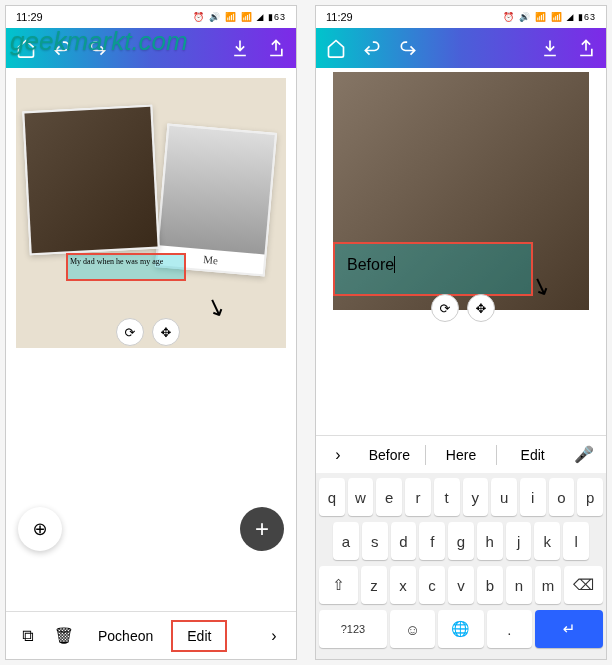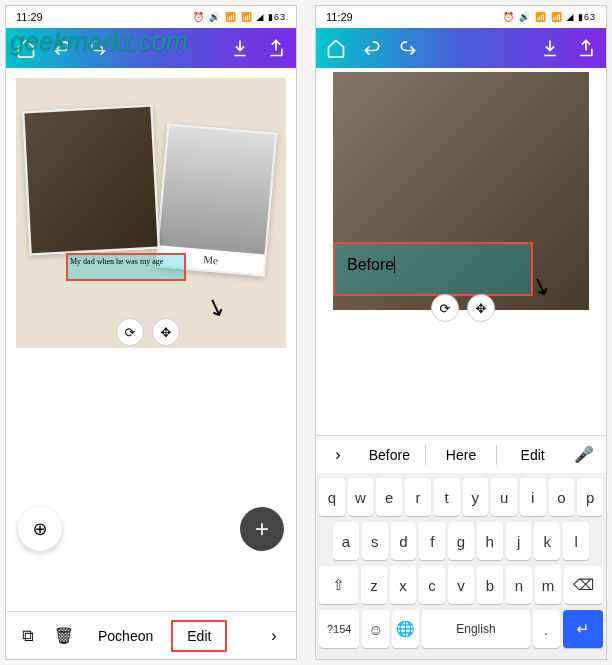--- a/index.html
+++ b/index.html
@@ -211,23 +211,22 @@
           <div class="key">z</div>
           <div class="key">x</div>
           <div class="key">c</div>
           <div class="key">v</div>
           <div class="key">b</div>
           <div class="key">n</div>
           <div class="key">m</div>
           <div class="key wide">⌫</div>
         </div>
       <div class="krow">
-        <div class="key wide" style="font-size:11px;">?154</div>
+        <div class="key wide" style="font-size:11px;">?123</div>
         <div class="key">☺</div>
         <div class="key">🌐</div>
-        <div class="key space">English</div>
         <div class="key">.</div>
         <div class="key wide enter">↵</div>
       </div>
     </div>
   </div>
 
 </div>
 
 </body></html>

